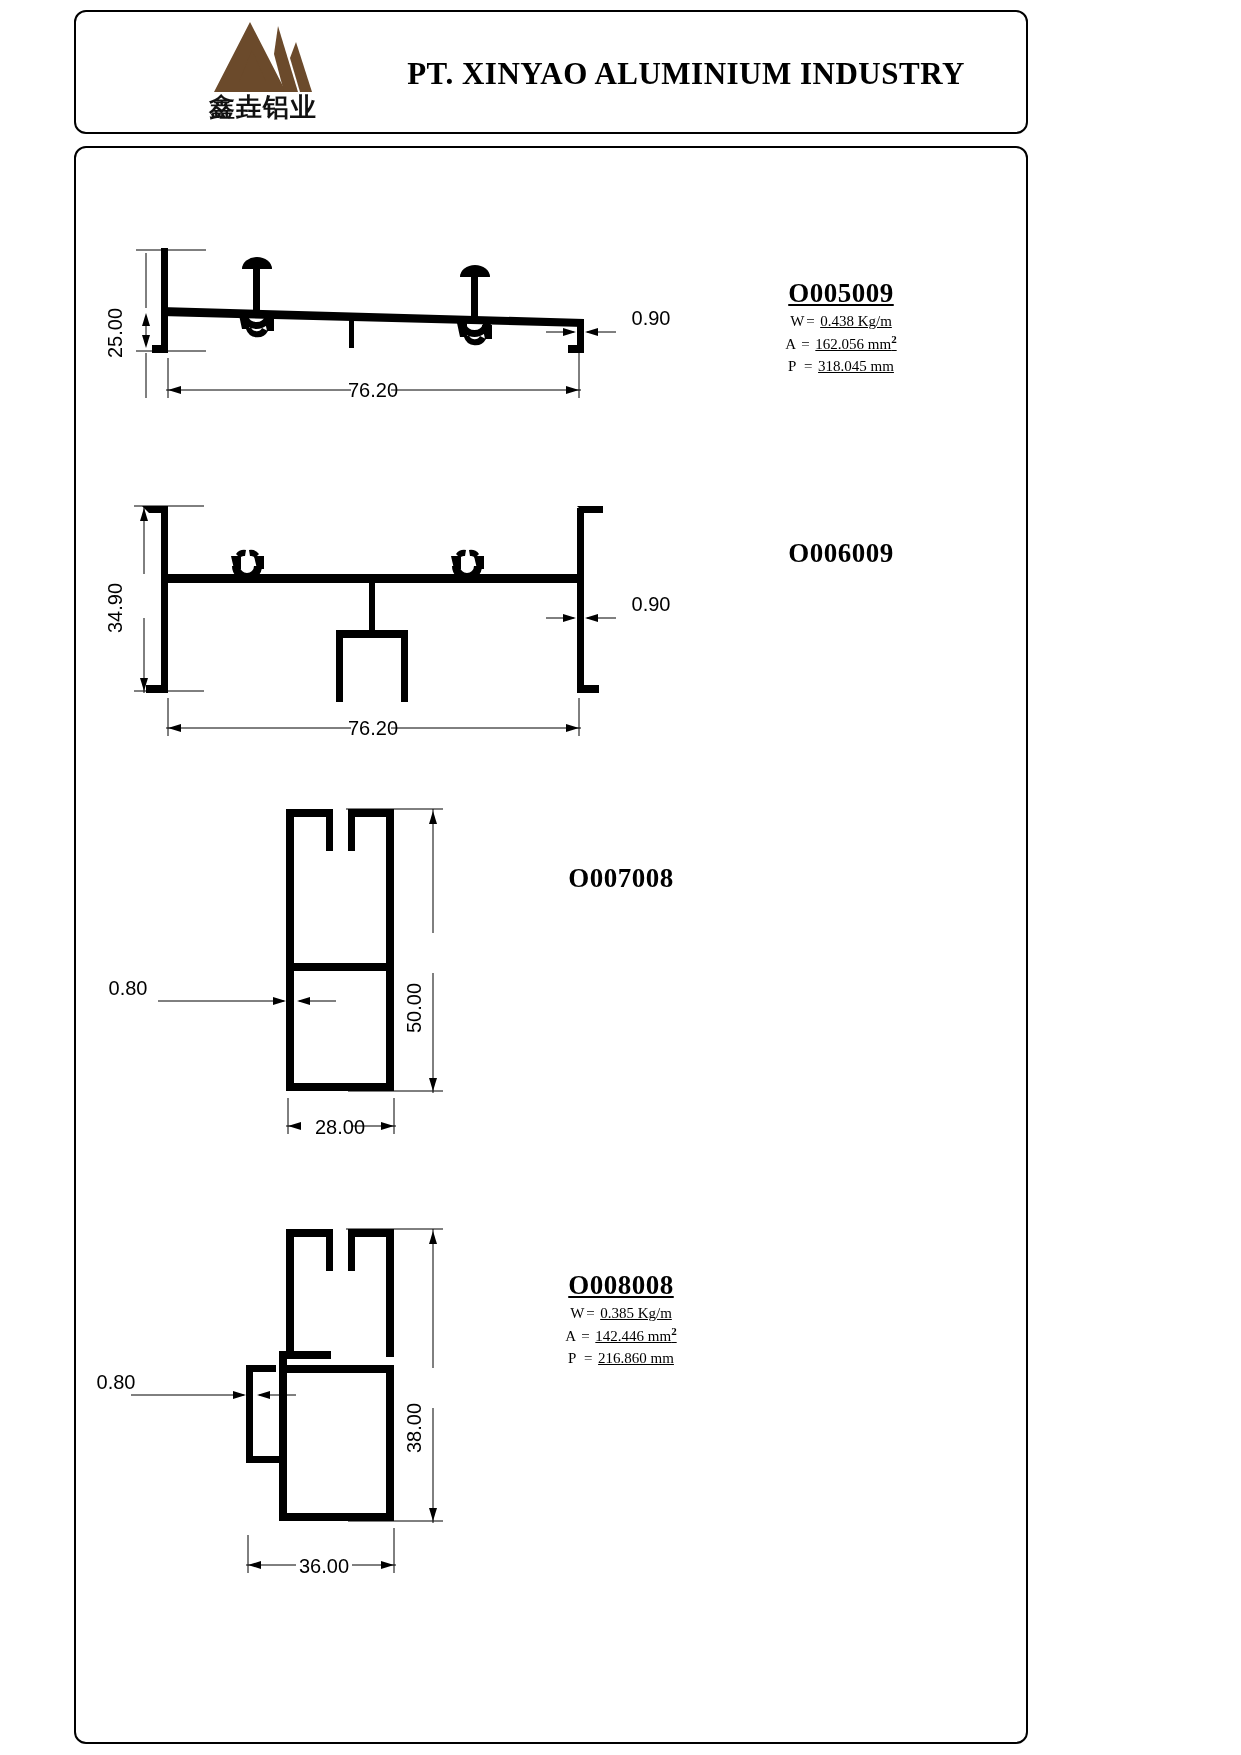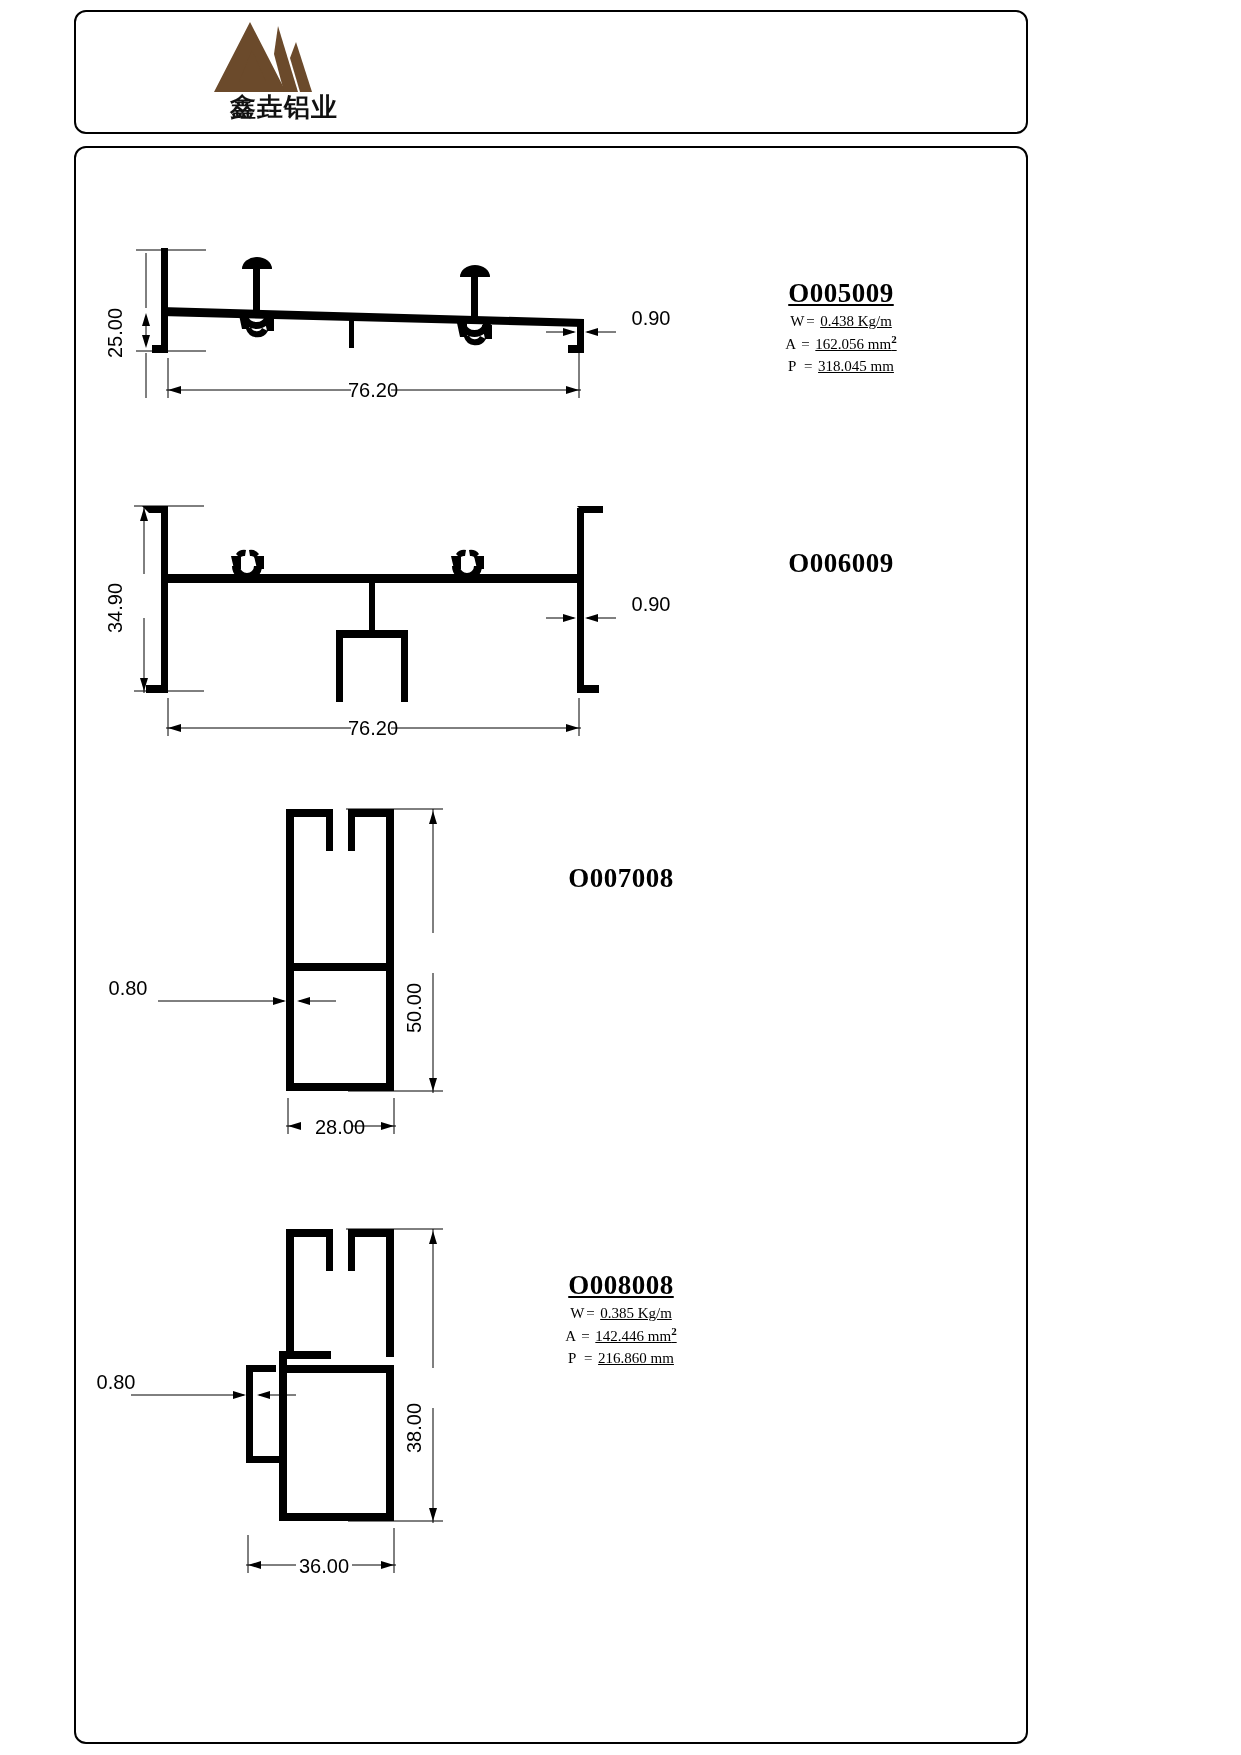--- a/index.html
+++ b/index.html
@@ -45,21 +45,21 @@
     left: 24px;
     top: 0px;
     width: 104px;
     height: 78px;
   }
   .logo-cn {
     position: absolute;
     left: 0;
     top: 74px;
     width: 150px;
-    text-align: right;
+    text-align: center;
     font-family: "DejaVu Sans", sans-serif;
     font-size: 26px;
     font-weight: 700;
     letter-spacing: 1px;
     color: #111;
     line-height: 1;
   }
   .company-title {
     position: absolute;
     left: 270px;
@@ -133,20 +133,21 @@
           <path d="M40 30 L54 62 L27 62 Z M40 42 L47 58 L33 58 Z"></path>
 
           <path d="M66 6 L86 72 L72 72 L62 34 Z"></path>
 
           <path d="M84 22 L100 72 L88 72 L78 38 Z"></path>
         </g>
       </svg>
       <div class="logo-cn">鑫垚铝业</div>
     </div>
 
+    <div class="company-title">PT. XINYAO ALUMINIUM INDUSTRY</div>
   </div>
 
   <div class="body-frame">
 
     <div class="row" style="left:30px; top:45px; width:620px; height:250px;">
       <svg class="svg-wrap" width="620" height="250" viewBox="0 0 620 250">
         <g stroke="#000" fill="none" stroke-width="1">
 
           <line x1="40" y1="160" x2="40" y2="205"></line>
           <line x1="40" y1="115" x2="40" y2="60"></line>
@@ -275,21 +276,21 @@
           <line x1="481" y1="140" x2="510" y2="140"></line>
           <polygon points="479,140 492,136 492,144" fill="#000" stroke="none"></polygon>
         </g>
 
         <text x="16" y="130" font-family="Liberation Sans, sans-serif" font-size="20" transform="rotate(-90 16 130)" text-anchor="middle">34.90</text>
         <text x="267" y="257" font-family="Liberation Sans, sans-serif" font-size="20" text-anchor="middle">76.20</text>
         <text x="545" y="133" font-family="Liberation Sans, sans-serif" font-size="20" text-anchor="middle">0.90</text>
       </svg>
     </div>
 
-    <div class="spec" style="left:600px; top:400px; width:330px;">
+    <div class="spec" style="left:600px; top:390px; width:330px;">
       <div class="code">O006009</div>
     </div>
 
     <div class="row" style="left:20px; top:645px; width:440px; height:370px;">
       <svg class="svg-wrap" width="440" height="370" viewBox="0 0 440 370">
         <g stroke="#000" fill="none" stroke-width="1">
 
           <line x1="337" y1="16" x2="337" y2="140"></line>
           <line x1="337" y1="180" x2="337" y2="300"></line>
           <polygon points="337,18 333,31 341,31" fill="#000" stroke="none"></polygon>

